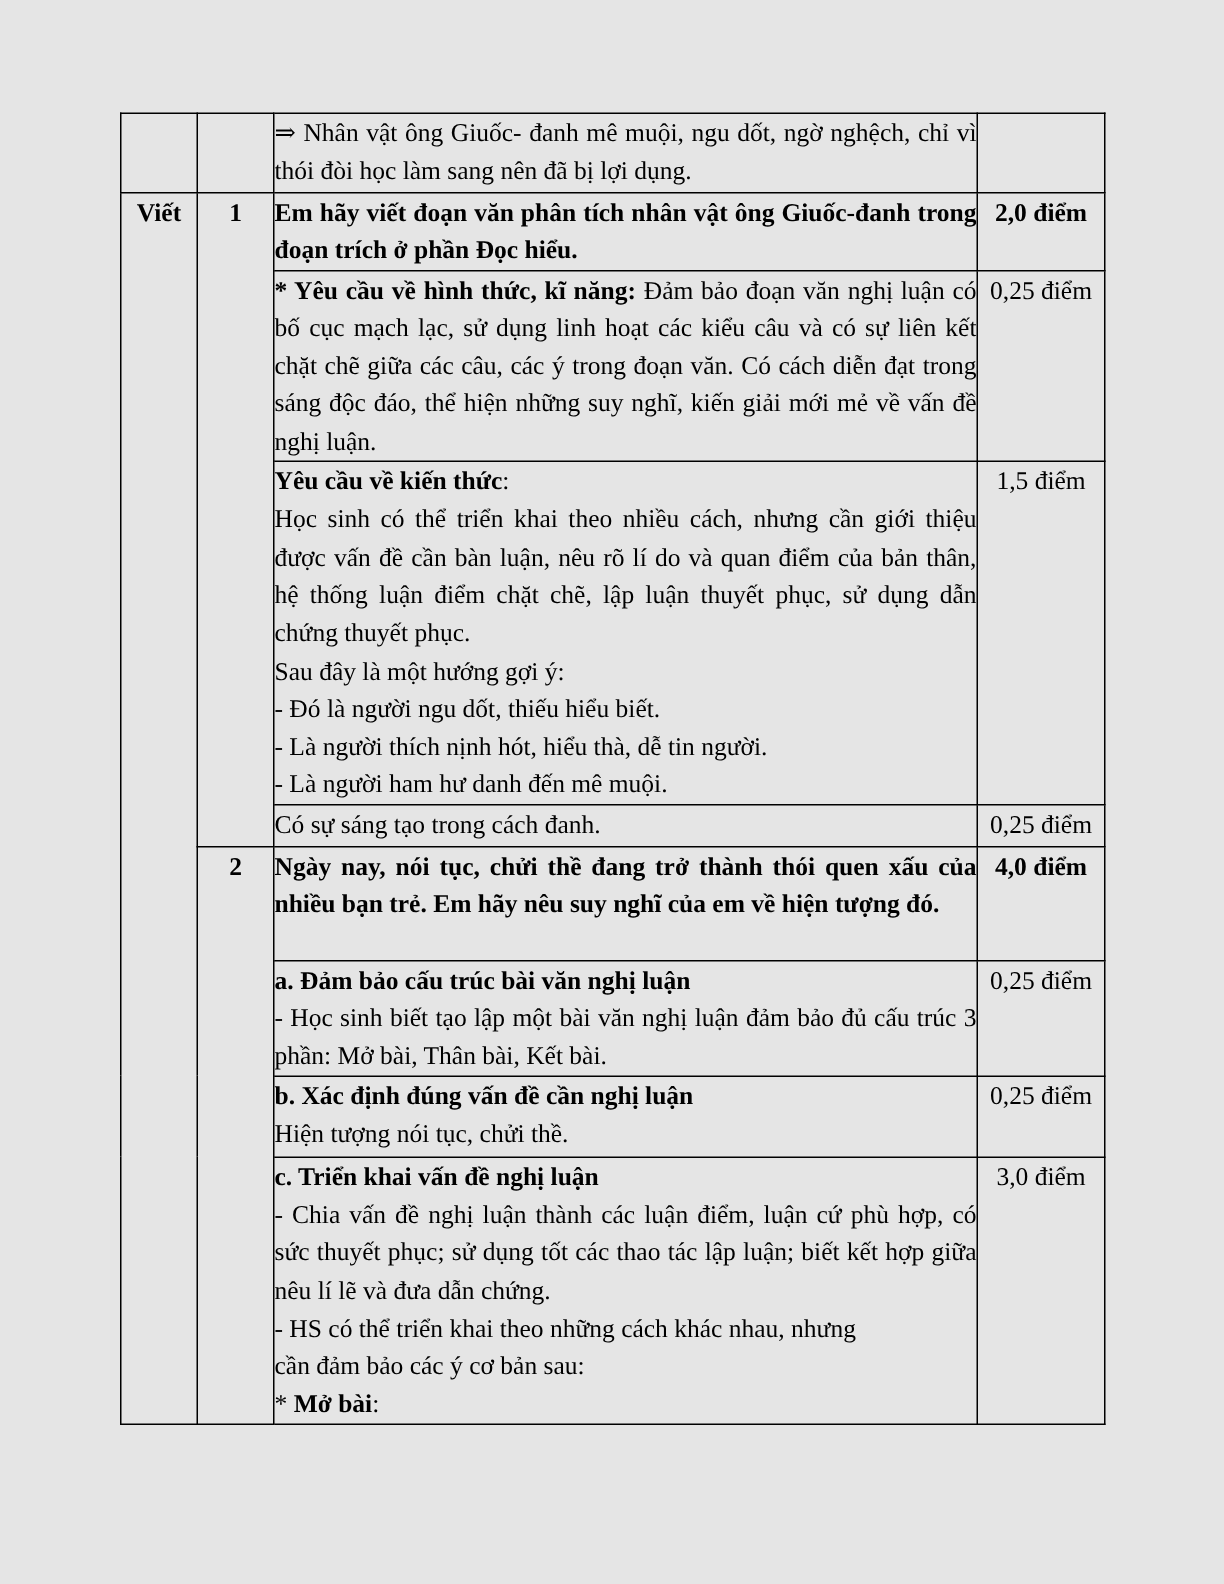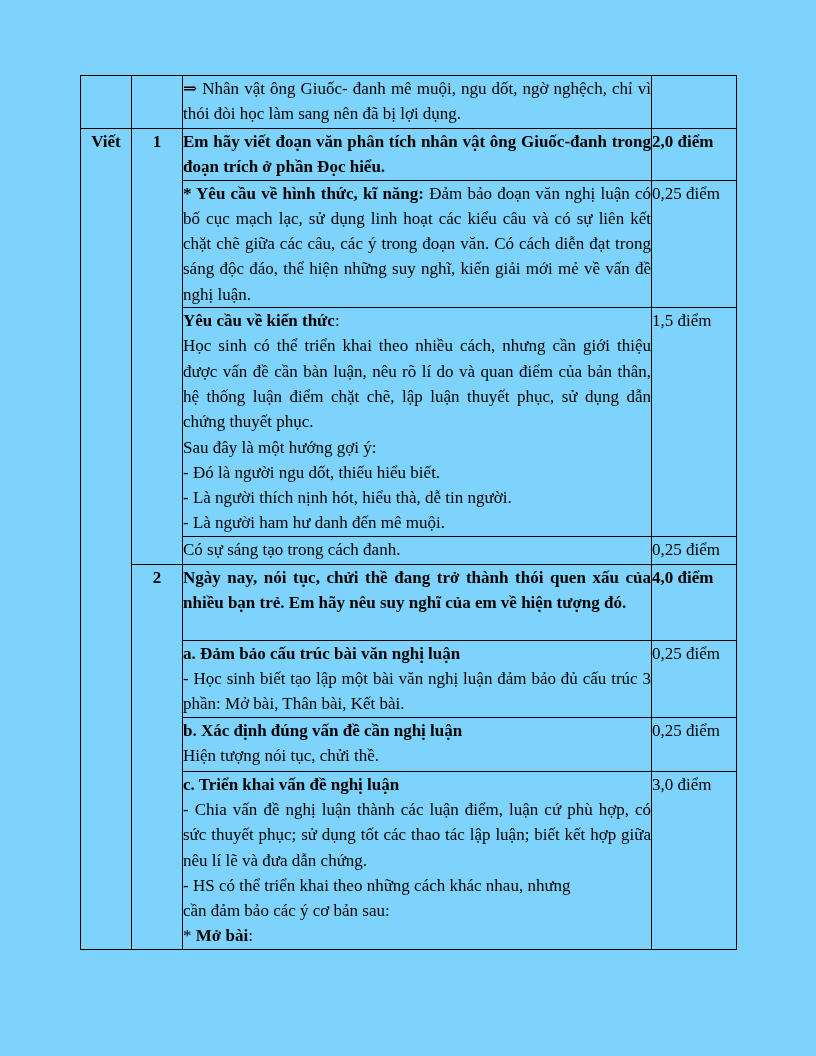--- a/index.html
+++ b/index.html
@@ -4,21 +4,21 @@
 <style>
   html, body {
     margin: 0;
     padding: 0;
     background: #ffffff;
   }
   .page {
     position: relative;
     width: 816px;
     height: 1056px;
-    background: #7dd3fc;
+    background: #e5e5e5;
     font-family: "Liberation Serif", "DejaVu Serif", serif;
     color: #000000;
     overflow: hidden;
   }
   table.rubric {
     position: absolute;
     left: 80px;
     top: 75px;
     width: 656px;
     border-collapse: collapse;
@@ -35,20 +35,21 @@
   td.sec, td.num {
     text-align: center;
     padding-top: 1px;
     font-family: Liberation Serif, serif;
   }
   td.content {
     padding: 1px 6px 0 8px;
   }
   td.points {
     vertical-align: middle;
+    text-align: center;
     padding: 0 2px;
   }
   p { margin: 0; }
   .just { text-align: justify; }
   .bold { font-weight: bold; }
   tr.r1 { height: 53px; }
   tr.r2 { height: 50px; }
   tr.r3 { height: 127px; padding-left: 48px; }
   tr.r4 { height: 224px; }
   tr.r5 { height: 28px; }

